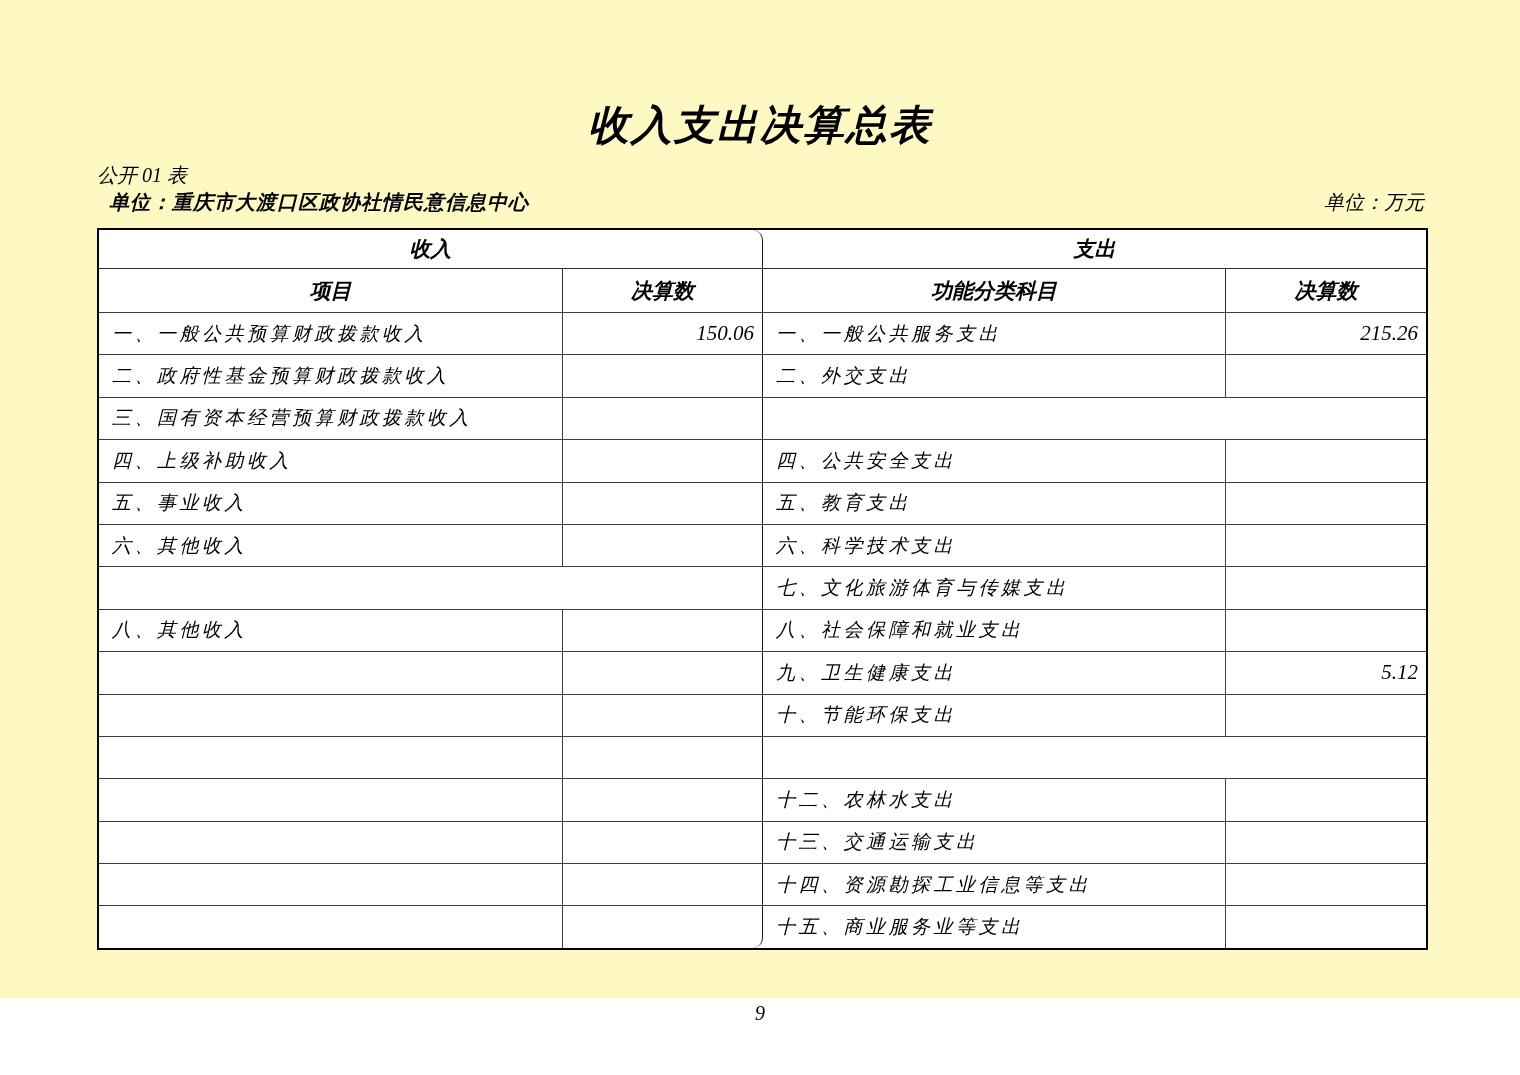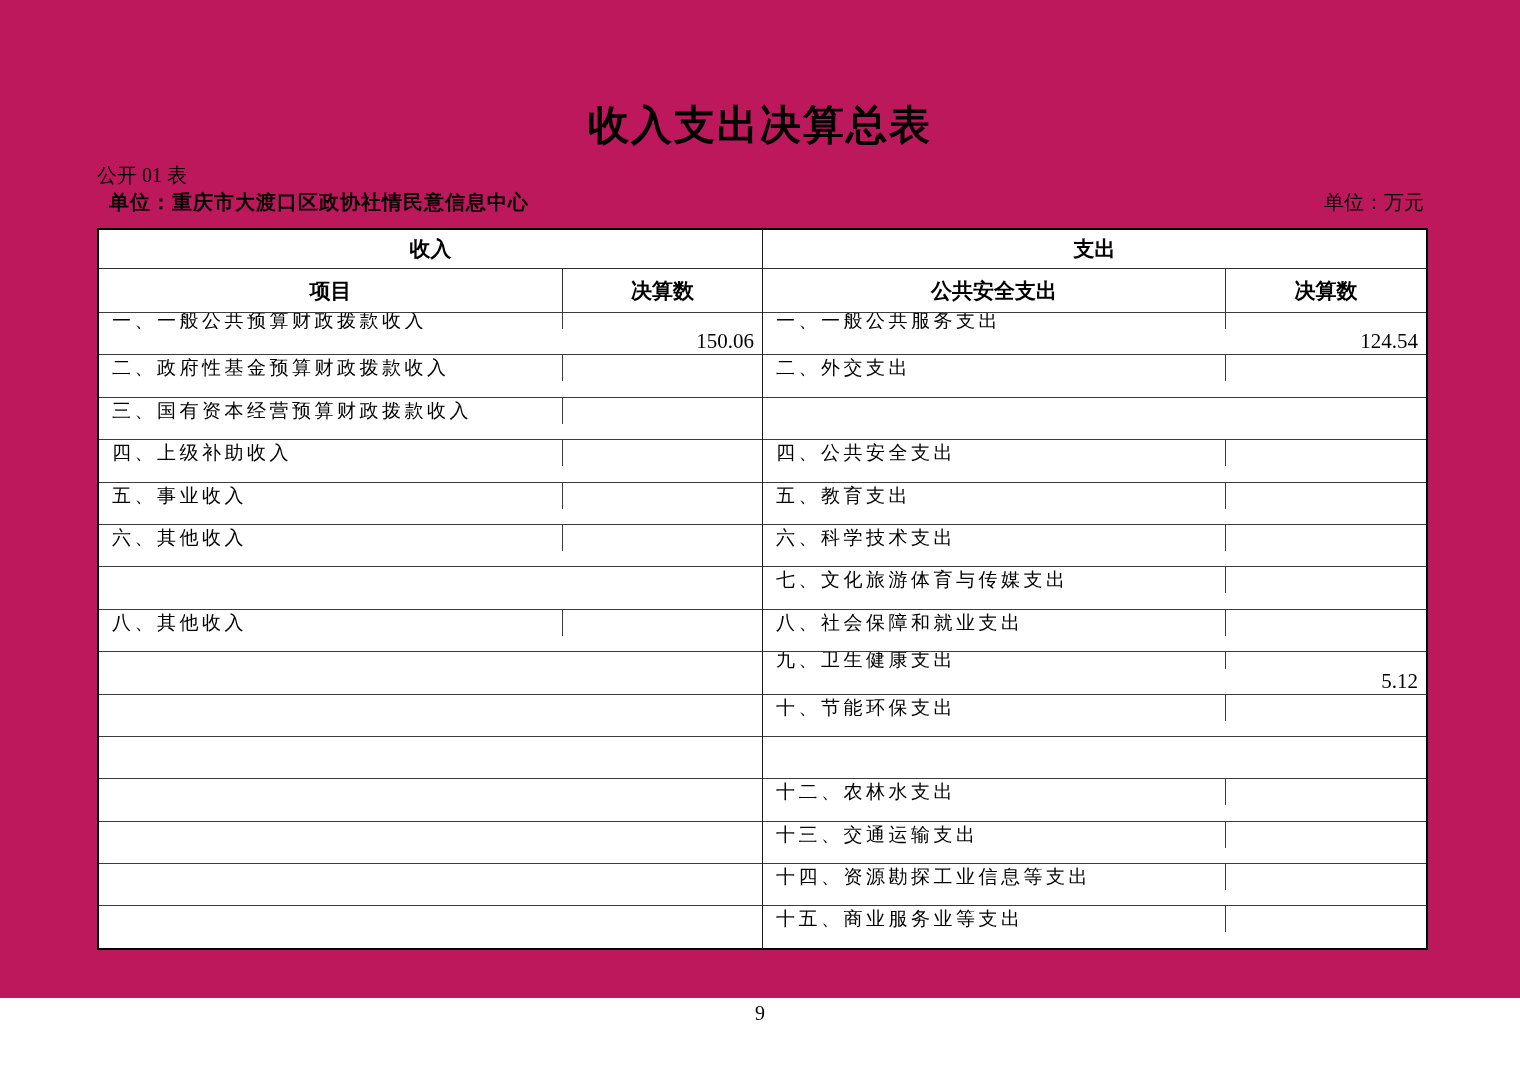--- a/index.html
+++ b/index.html
@@ -3,21 +3,21 @@
 <meta charset="utf-8">
 <style>
   * { box-sizing: border-box; margin: 0; padding: 0; }
   html, body {
     width: 1520px; height: 1075px;
     background: #ffffff;
     overflow: hidden;
     font-family: "Liberation Serif", serif;
     color: #000;
   }
-  .page { position: relative; width: 1520px; height: 998px; background: #be185d; }
+  .page { position: relative; width: 1520px; height: 998px; background: #fef9c3; font-style: italic; }
 
   .title {
     padding-top: 100px;
     text-align: center;
     font-family: "DejaVu Sans", sans-serif;
     font-weight: bold;
     font-size: 41px;
     line-height: 50px;
     letter-spacing: 2px;
   }
@@ -41,21 +41,21 @@
 
   .fin-table {
     margin-left: 97px;
     margin-top: 12px;
     width: 1331px;
     border: 2px solid #000;
     display: flex;
     background: #fff;
   }
   .half { flex: none; }
-  .half-income { width: 664px; border-right: 1px solid #1c1c1c; }
+  .half-income { width: 664px; border-right: 1px solid #1c1c1c; border-radius: 10px; }
   .half-expense { width: 663px; }
 
   .sec-header {
     height: 38px;
     display: flex; align-items: center; justify-content: center;
     font-family: "DejaVu Sans", sans-serif;
     font-weight: bold;
     font-size: 21px;
   }
   .col-headers {
@@ -70,21 +70,20 @@
     font-size: 21px;
   }
   .half-income  .ch-label { width: 464px; border-right: 1px solid #2f2f2f; }
   .half-expense .ch-label { width: 463px; border-right: 1px solid #2f2f2f; }
   .ch-amount { flex: 1; }
 
   .data-row {
     display: flex;
     height: 42.4px;
     border-top: 1px solid #3c3c3c;
-    flex-direction: column;
   }
   .cell { display: flex; align-items: center; }
   .cell-label {
     padding-left: 13px;
     font-family: "DejaVu Serif", serif;
     font-size: 19px;
     letter-spacing: 3.5px;
     white-space: nowrap;
     overflow: hidden;
   }
@@ -187,27 +186,27 @@
           <div class="data-row">
             <div class="cell cell-label"></div>
             <div class="cell cell-amount"></div>
           </div>
         </div>
     </div>
 
     <div class="half half-expense">
       <div class="sec-header">支出</div>
       <div class="col-headers">
-        <div class="ch ch-label">公共安全支出</div>
+        <div class="ch ch-label">功能分类科目</div>
         <div class="ch ch-amount">决算数</div>
       </div>
       <div class="rows" id="expense-rows">
           <div class="data-row">
             <div class="cell cell-label">一、一般公共服务支出</div>
-            <div class="cell cell-amount">124.54</div>
+            <div class="cell cell-amount">215.26</div>
           </div>
           <div class="data-row">
             <div class="cell cell-label">二、外交支出</div>
             <div class="cell cell-amount"></div>
           </div>
           <div class="data-row">
             <div class="cell cell-amount"></div>
           </div>
           <div class="data-row">
             <div class="cell cell-label">四、公共安全支出</div>

